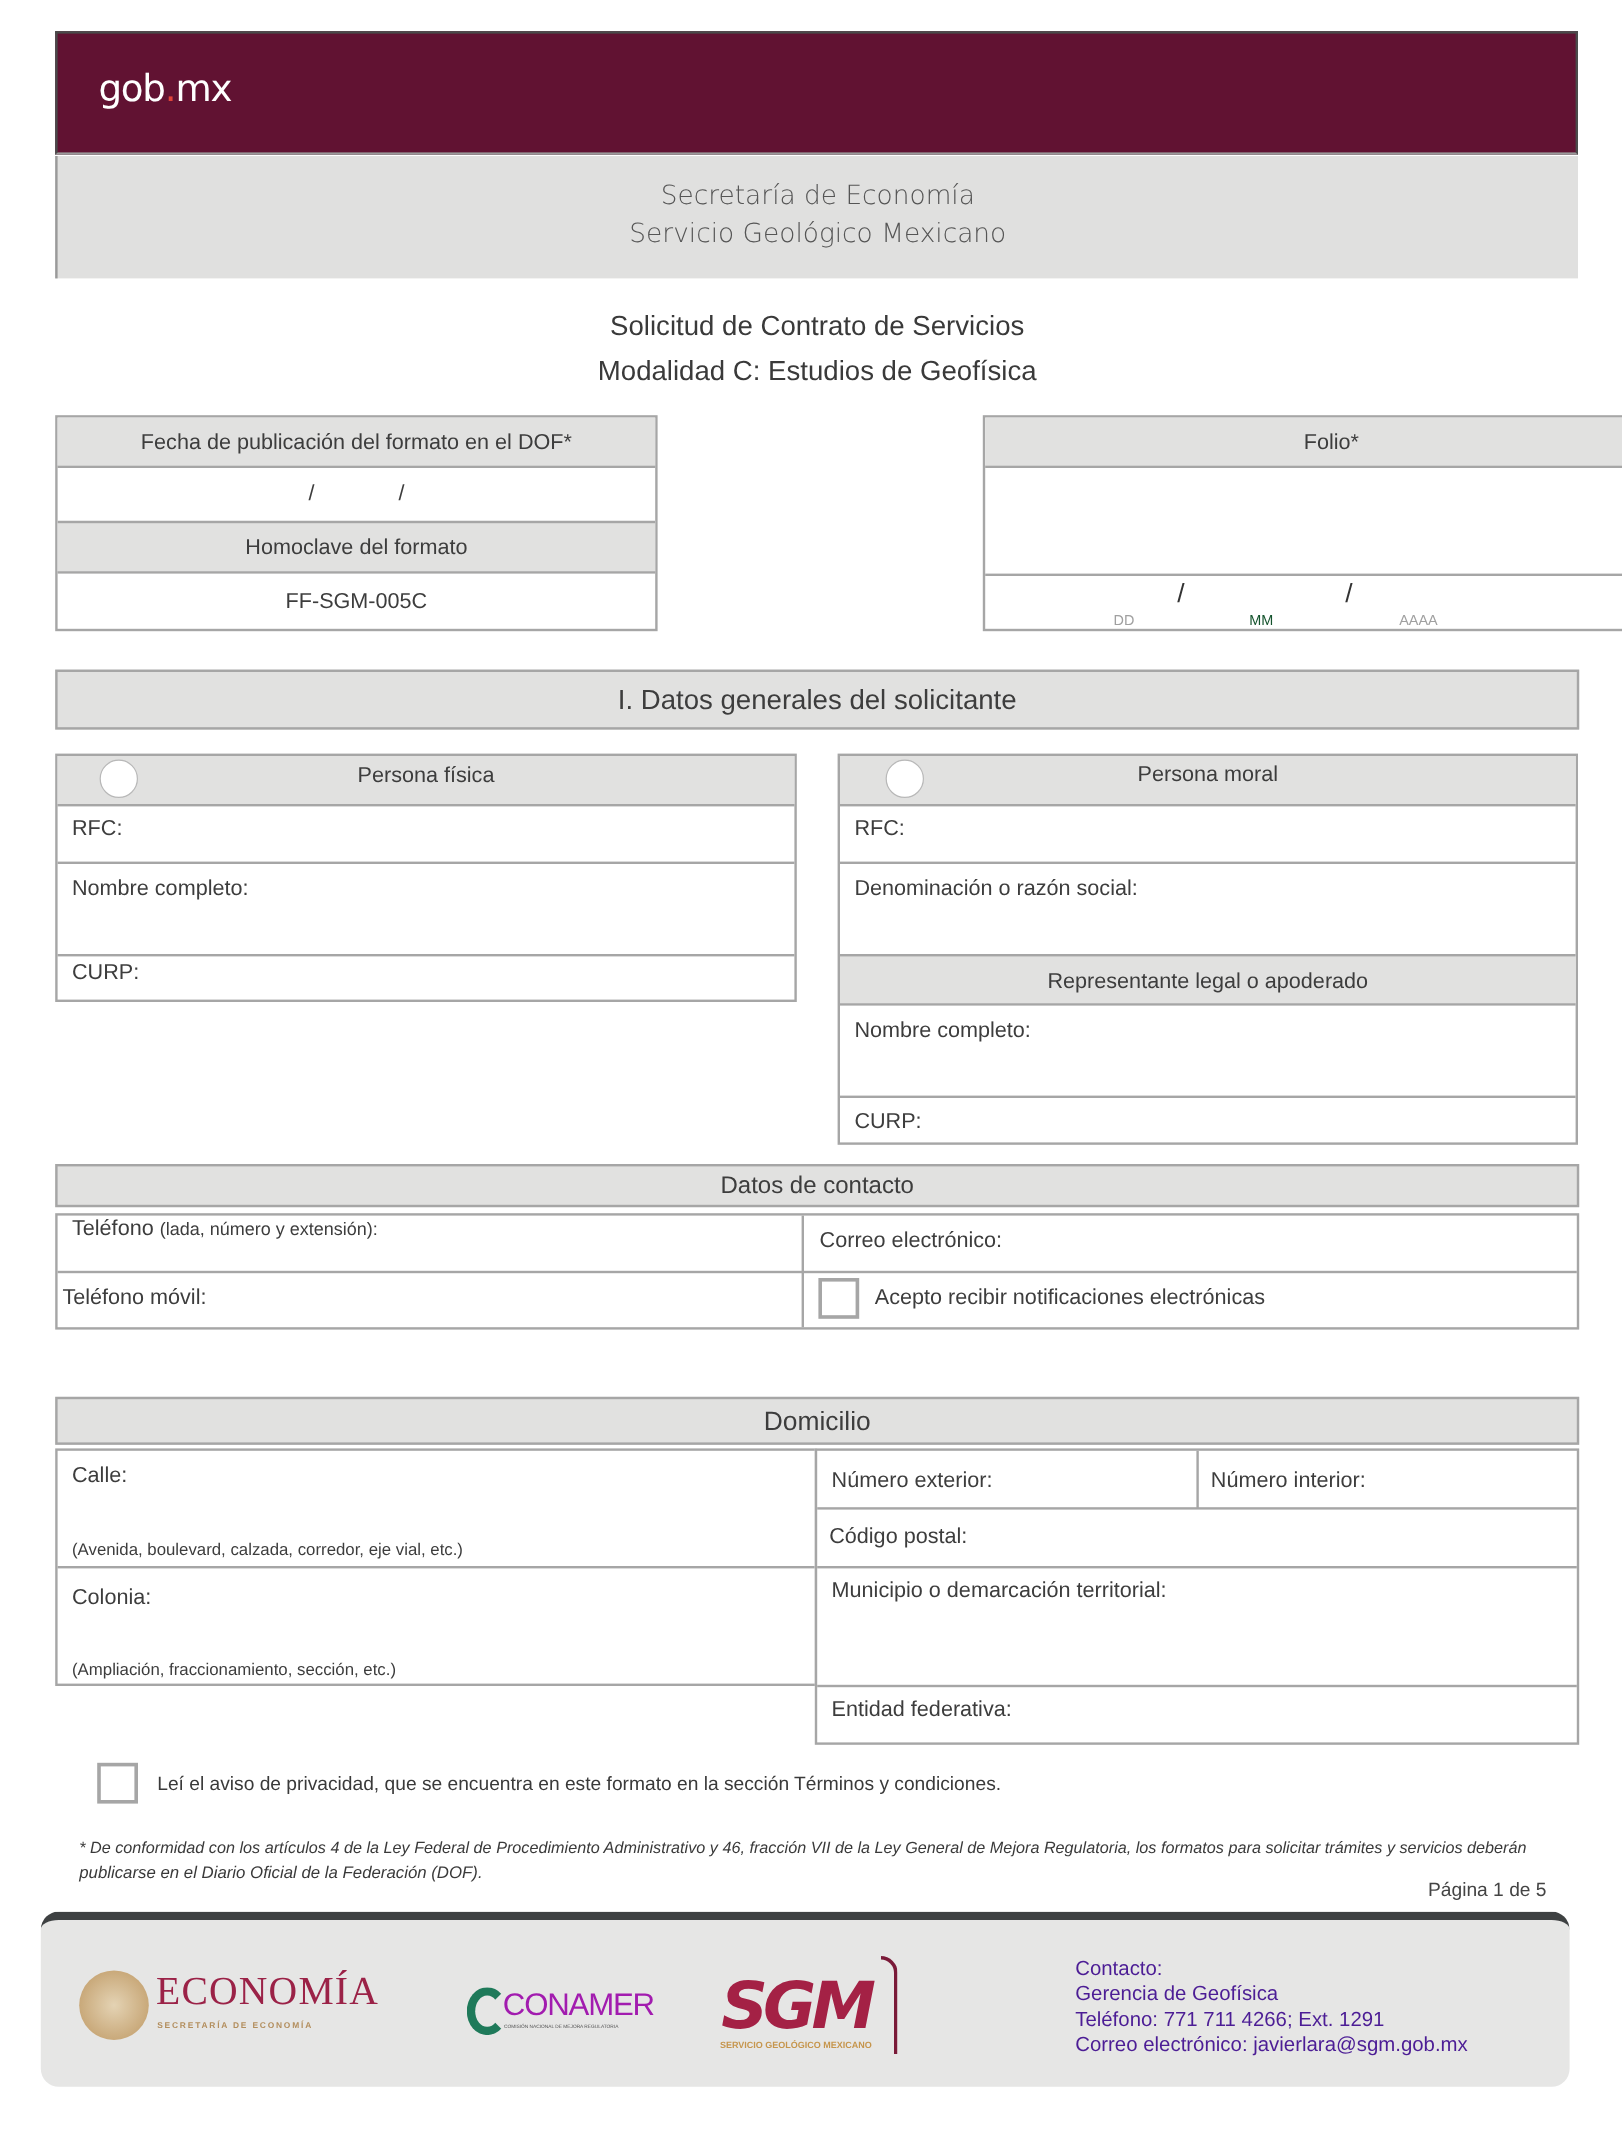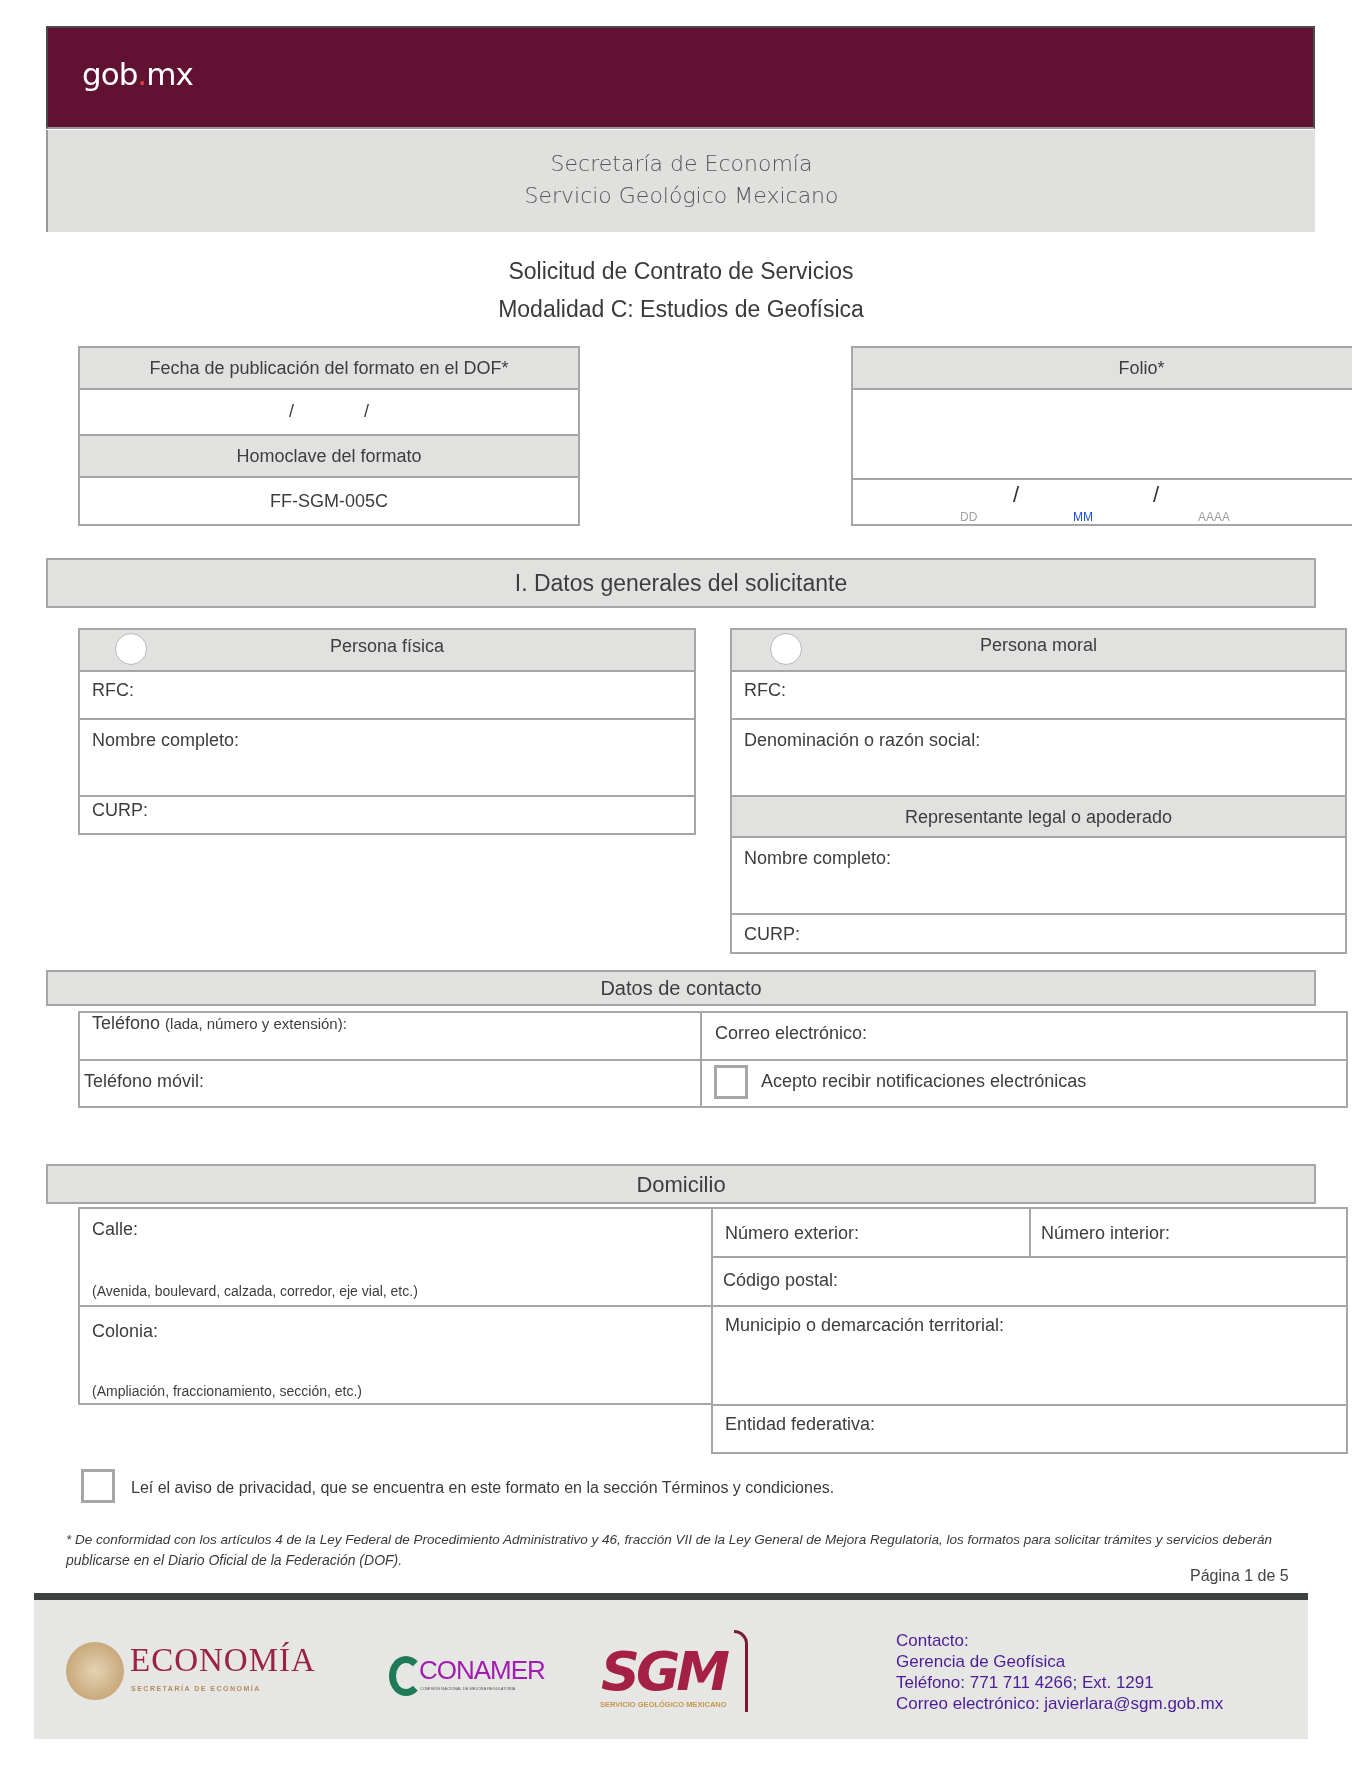--- a/index.html
+++ b/index.html
@@ -4,33 +4,33 @@
 <style>
   * { box-sizing: border-box; margin: 0; padding: 0; }
   html, body { width: 1352px; height: 1786px; background: #ffffff; }
   body { position: relative; font-family: "Liberation Sans", sans-serif; color: #404040; overflow: hidden; }
   .abs { position: absolute; }
   .hdr-bar { left: 46px; top: 26px; width: 1269px; height: 103px; background: #611232; border: 2px solid #4a4a4a; border-bottom: 2px solid #9a9a9a; }
   .logo { left: 34px; top: 28px; color: #ffffff; font-family: "DejaVu Sans", sans-serif; font-size: 31px; letter-spacing: -1px; font-weight: 400; }
   .logo .dot { color: #e0443a; }
   .sub-hdr { left: 46px; top: 130px; width: 1269px; height: 102px; background: #e0e0df; border-left: 2px solid #9a9a9a; text-align: center; font-family: "DejaVu Sans", sans-serif; font-size: 22px; color: #555555; padding-top: 18px; line-height: 32px; font-weight: 300; }
   .title { left: 0; width: 1362px; text-align: center; font-size: 23px; color: #3a3a3a; }
-  .box { border: 2px solid #a6a6a6; background: #ffffff; margin-left: 32px; }
+  .box { border: 2px solid #a6a6a6; background: #ffffff; }
   .cell-gray { background: #e1e1e0; }
   .row { position: absolute; left: 0; right: 0; border-top: 2px solid #a6a6a6; }
   .row.first { border-top: none; }
   .center { text-align: center; }
   .lbl { font-size: 18px; color: #3d3d3d; }
   .lbl-sm { font-size: 14px; color: #3d3d3d; }
   .radio { position: absolute; width: 32px; height: 32px; border-radius: 50%; background: #ffffff; border: 1px solid #b8b8b8; }
   .check { position: absolute; width: 34px; height: 34px; background: #ffffff; border: 3px solid #a6a6a6; }
   .sect-hdr { background: #e1e1e0; border: 2px solid #a6a6a6; text-align: center; color: #3d3d3d; }
   .vline { position: absolute; top: 0; bottom: 0; width: 2px; background: #a6a6a6; }
   .footnote { font-style: italic; font-size: 14px; color: #3a3a3a; line-height: 20px; }
-  .footer { left: 34px; top: 1593px; width: 1274px; height: 146px; background: #e6e6e5; border-top: 7px solid #3e4142; }
+  .footer { left: 34px; top: 1593px; width: 1274px; height: 146px; background: #e6e6e5; border-top: 7px solid #3e4142; border-radius: 15px; }
   .contact { font-size: 17px; color: #4c1d95; line-height: 21px; }
 </style>
 </head>
 <body>
 
 <div class="abs hdr-bar">
   <div class="abs logo"><span>gob</span><span class="dot">.</span><span>mx</span></div>
 </div>
 <div class="abs sub-hdr">
   <div>Secretaría de Economía</div>
@@ -47,21 +47,21 @@
   <div class="row center lbl" style="top:128px; height:48px; line-height:46px;">FF-SGM-005C</div>
 </div>
 
 <div class="abs box" style="left:819px; top:346px; width:581px; height:180px;">
   <div class="row first cell-gray center lbl" style="top:0; height:40px; line-height:40px;">Folio*</div>
   <div class="row" style="top:40px; height:48px;"></div>
   <div class="row" style="top:130px; height:46px;">
     <span class="abs" style="left:160px; top:2px; font-size:22px; color:#333;">/</span>
     <span class="abs" style="left:300px; top:2px; font-size:22px; color:#333;">/</span>
     <span class="abs" style="left:107px; top:30px; font-size:12px; color:#a0a0a0;">DD</span>
-    <span class="abs" style="left:220px; top:30px; font-size:12px; color:#1d4ed8;">MM</span>
+    <span class="abs" style="left:220px; top:30px; font-size:12px; color:#14532d;">MM</span>
     <span class="abs" style="left:345px; top:30px; font-size:12px; color:#a0a0a0;">AAAA</span>
   </div>
 </div>
 
 <div class="abs sect-hdr" style="left:46px; top:558px; width:1270px; height:50px; line-height:46px; font-size:23px;">I. Datos generales del solicitante</div>
 
 <div class="abs box" style="left:46px; top:628px; width:618px; height:207px;">
   <div class="row first cell-gray" style="top:0; height:40px;">
     <div class="radio" style="left:35px; top:3px;"></div>
     <div class="center lbl" style="line-height:32px;">Persona física</div>

